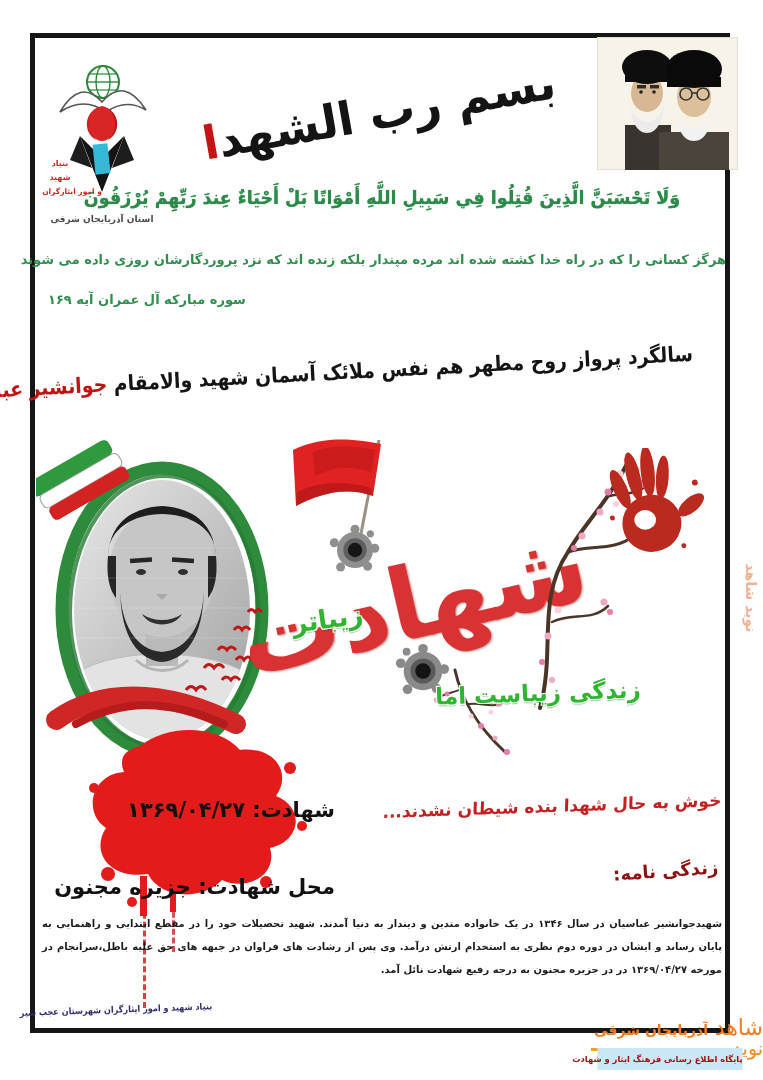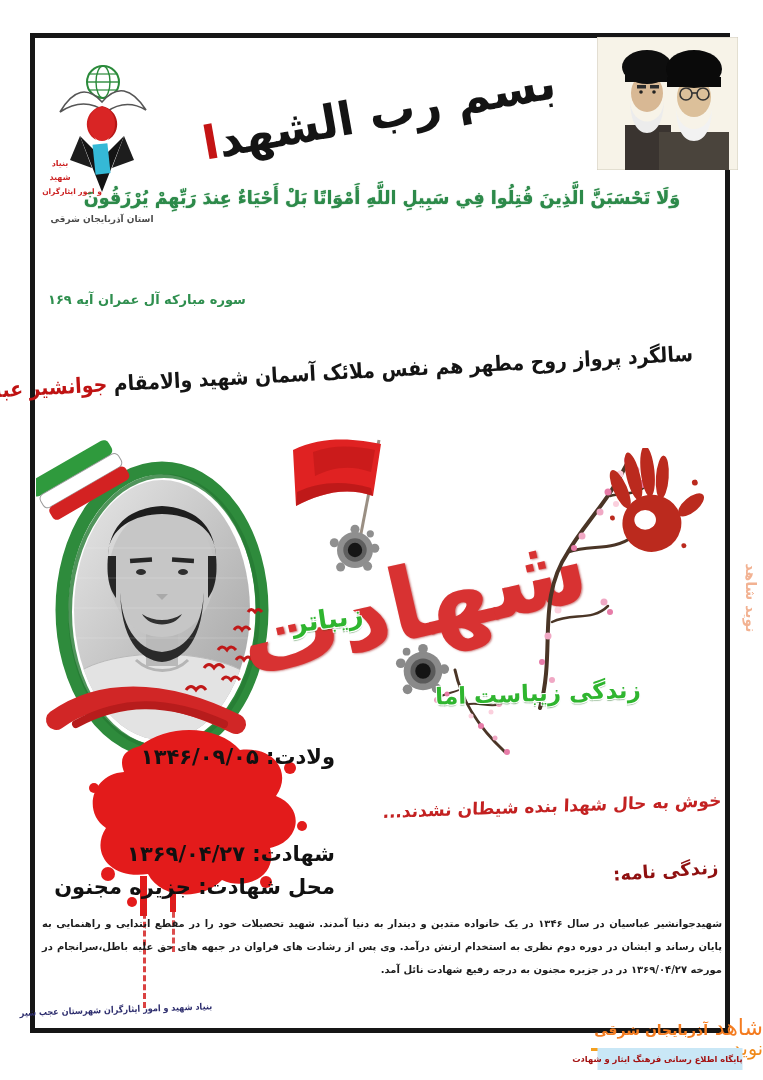--- a/index.html
+++ b/index.html
@@ -147,20 +147,21 @@
       <ellipse cx="97" cy="32" rx="28" ry="19" fill="#0a0a0a"></ellipse>
       <rect x="70" y="40" width="54" height="10" fill="#0a0a0a"></rect>
       <circle cx="89" cy="57" r="6" fill="none" stroke="#333" stroke-width="1.6"></circle>
       <circle cx="106" cy="57" r="6" fill="none" stroke="#333" stroke-width="1.6"></circle>
       <line x1="95" y1="56" x2="100" y2="56" stroke="#333" stroke-width="1.6"></line>
       <path d="M79,68 C79,100 115,100 115,68 C115,92 108,104 97,104 C86,104 79,92 79,68 Z" fill="#f2f2f2"></path>
     </g>
   </svg>
 
   <div class="abs verse" dir="rtl">وَلَا تَحْسَبَنَّ الَّذِينَ قُتِلُوا فِي سَبِيلِ اللَّهِ أَمْوَاتًا بَلْ أَحْيَاءٌ عِندَ رَبِّهِمْ يُرْزَقُونَ</div>
+  <div class="abs translation" dir="rtl">هرگز کسانی را که در راه خدا کشته شده اند مرده مپندار بلکه زنده اند که نزد پروردگارشان روزی داده می شوند</div>
   <div class="abs reference">سوره مبارکه آل عمران آیه ۱۶۹</div>
 
   <div class="abs title">
     <span>سالگرد پرواز روح مطهر هم نفس ملائک آسمان شهید والامقام</span>
     <span class="name">جوانشیر عباسیان رازیان</span>
   </div>
 
   <svg class="abs" style="left:36px;top:428px;" width="252" height="348" viewBox="0 0 252 348">
     <defs>
       <clipPath id="photoClip">
@@ -323,25 +324,21 @@
     <circle cx="222" cy="110" r="5" fill="#e31b1b"></circle>
       <circle cx="14" cy="72" r="5" fill="#e31b1b"></circle>
     <circle cx="186" cy="166" r="6" fill="#e31b1b"></circle>
       <circle cx="52" cy="186" r="5" fill="#e31b1b"></circle>
     <rect x="60" y="160" width="7" height="40" fill="#e31b1b"></rect>
     <rect x="90" y="166" width="6" height="30" fill="#e31b1b"></rect>
   </svg>
   <div class="abs drip1"></div>
   <div class="abs drip2"></div>
 
-  <div class="abs dateline" style="top:745px;">
-    <span>ولادت:</span>
-    <span>۱۳۴۶/۰۹/۰۵</span>
-  </div>
-  <div class="abs dateline" style="top:798px;margin-top:44px;">
+  <div class="abs dateline" style="top:798px;">
     <span>شهادت:</span>
     <span>۱۳۶۹/۰۴/۲۷</span>
   </div>
   <div class="abs dateline" style="top:851px;margin-top:24px;">
     <span>محل شهادت:</span>
     <span>جزیره مجنون</span>
   </div>
 
   <div class="abs quote">خوش به حال شهدا بنده شیطان نشدند...</div>
   <div class="abs bio-label">زندگی نامه:</div>

